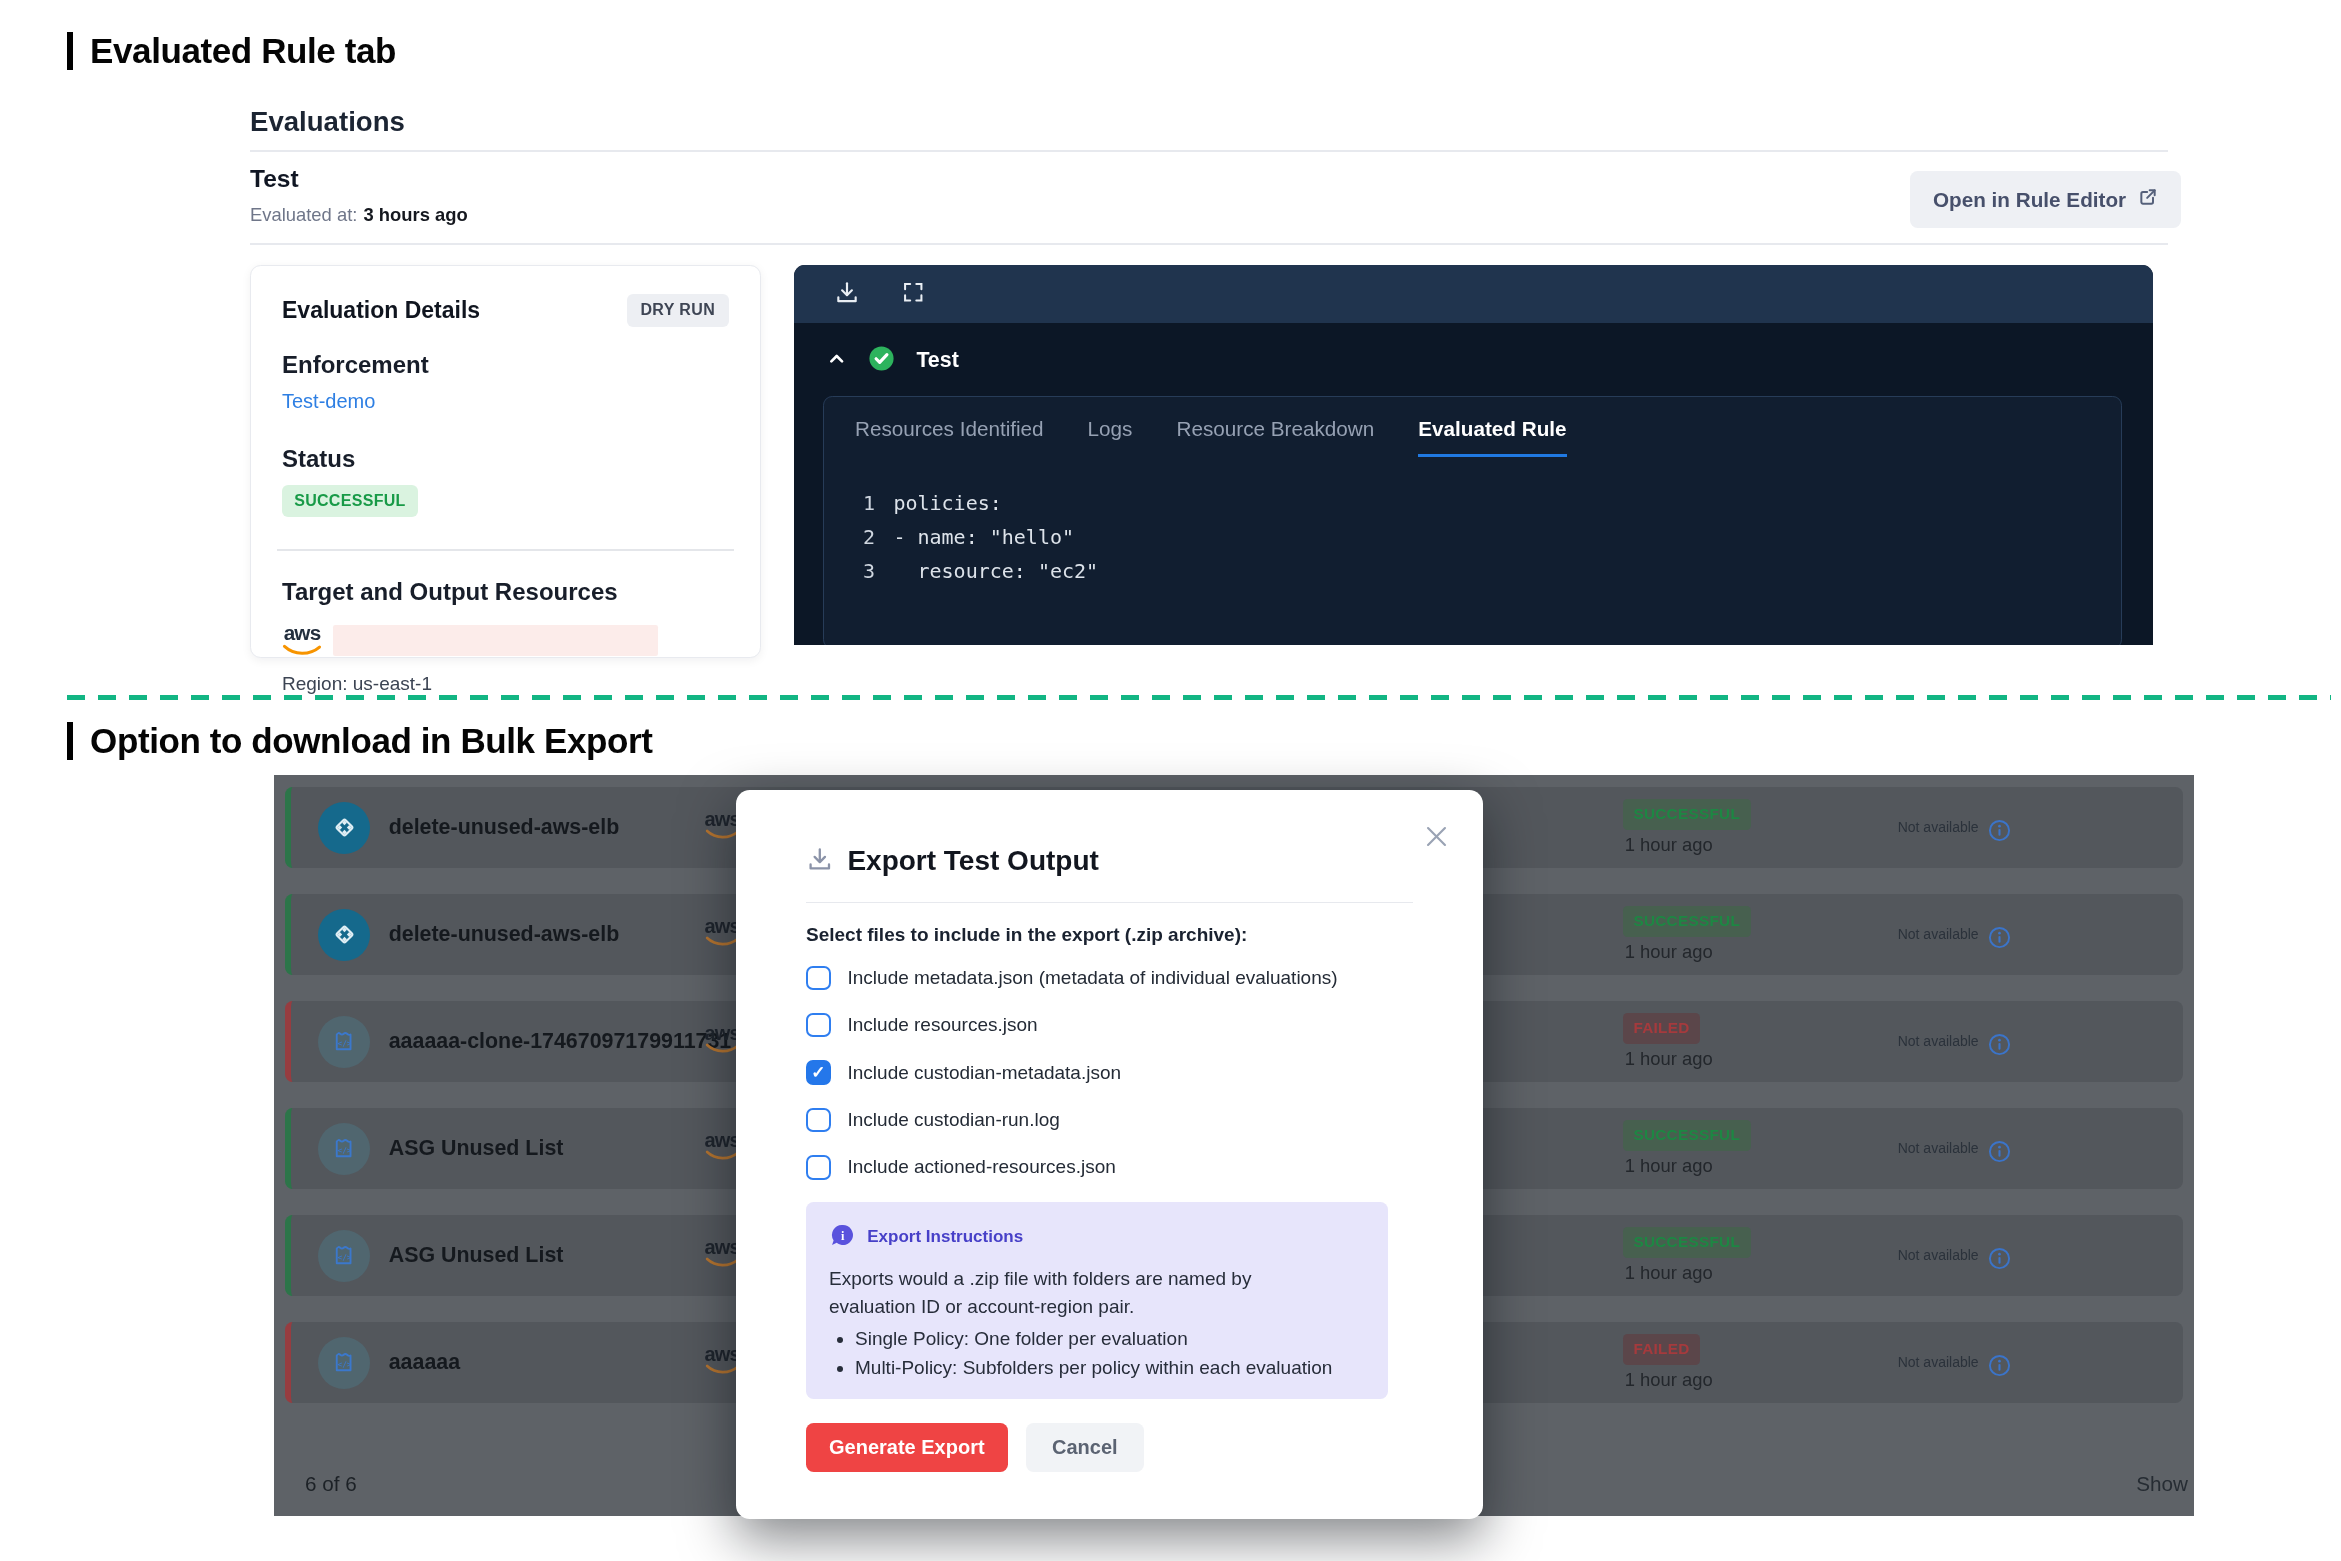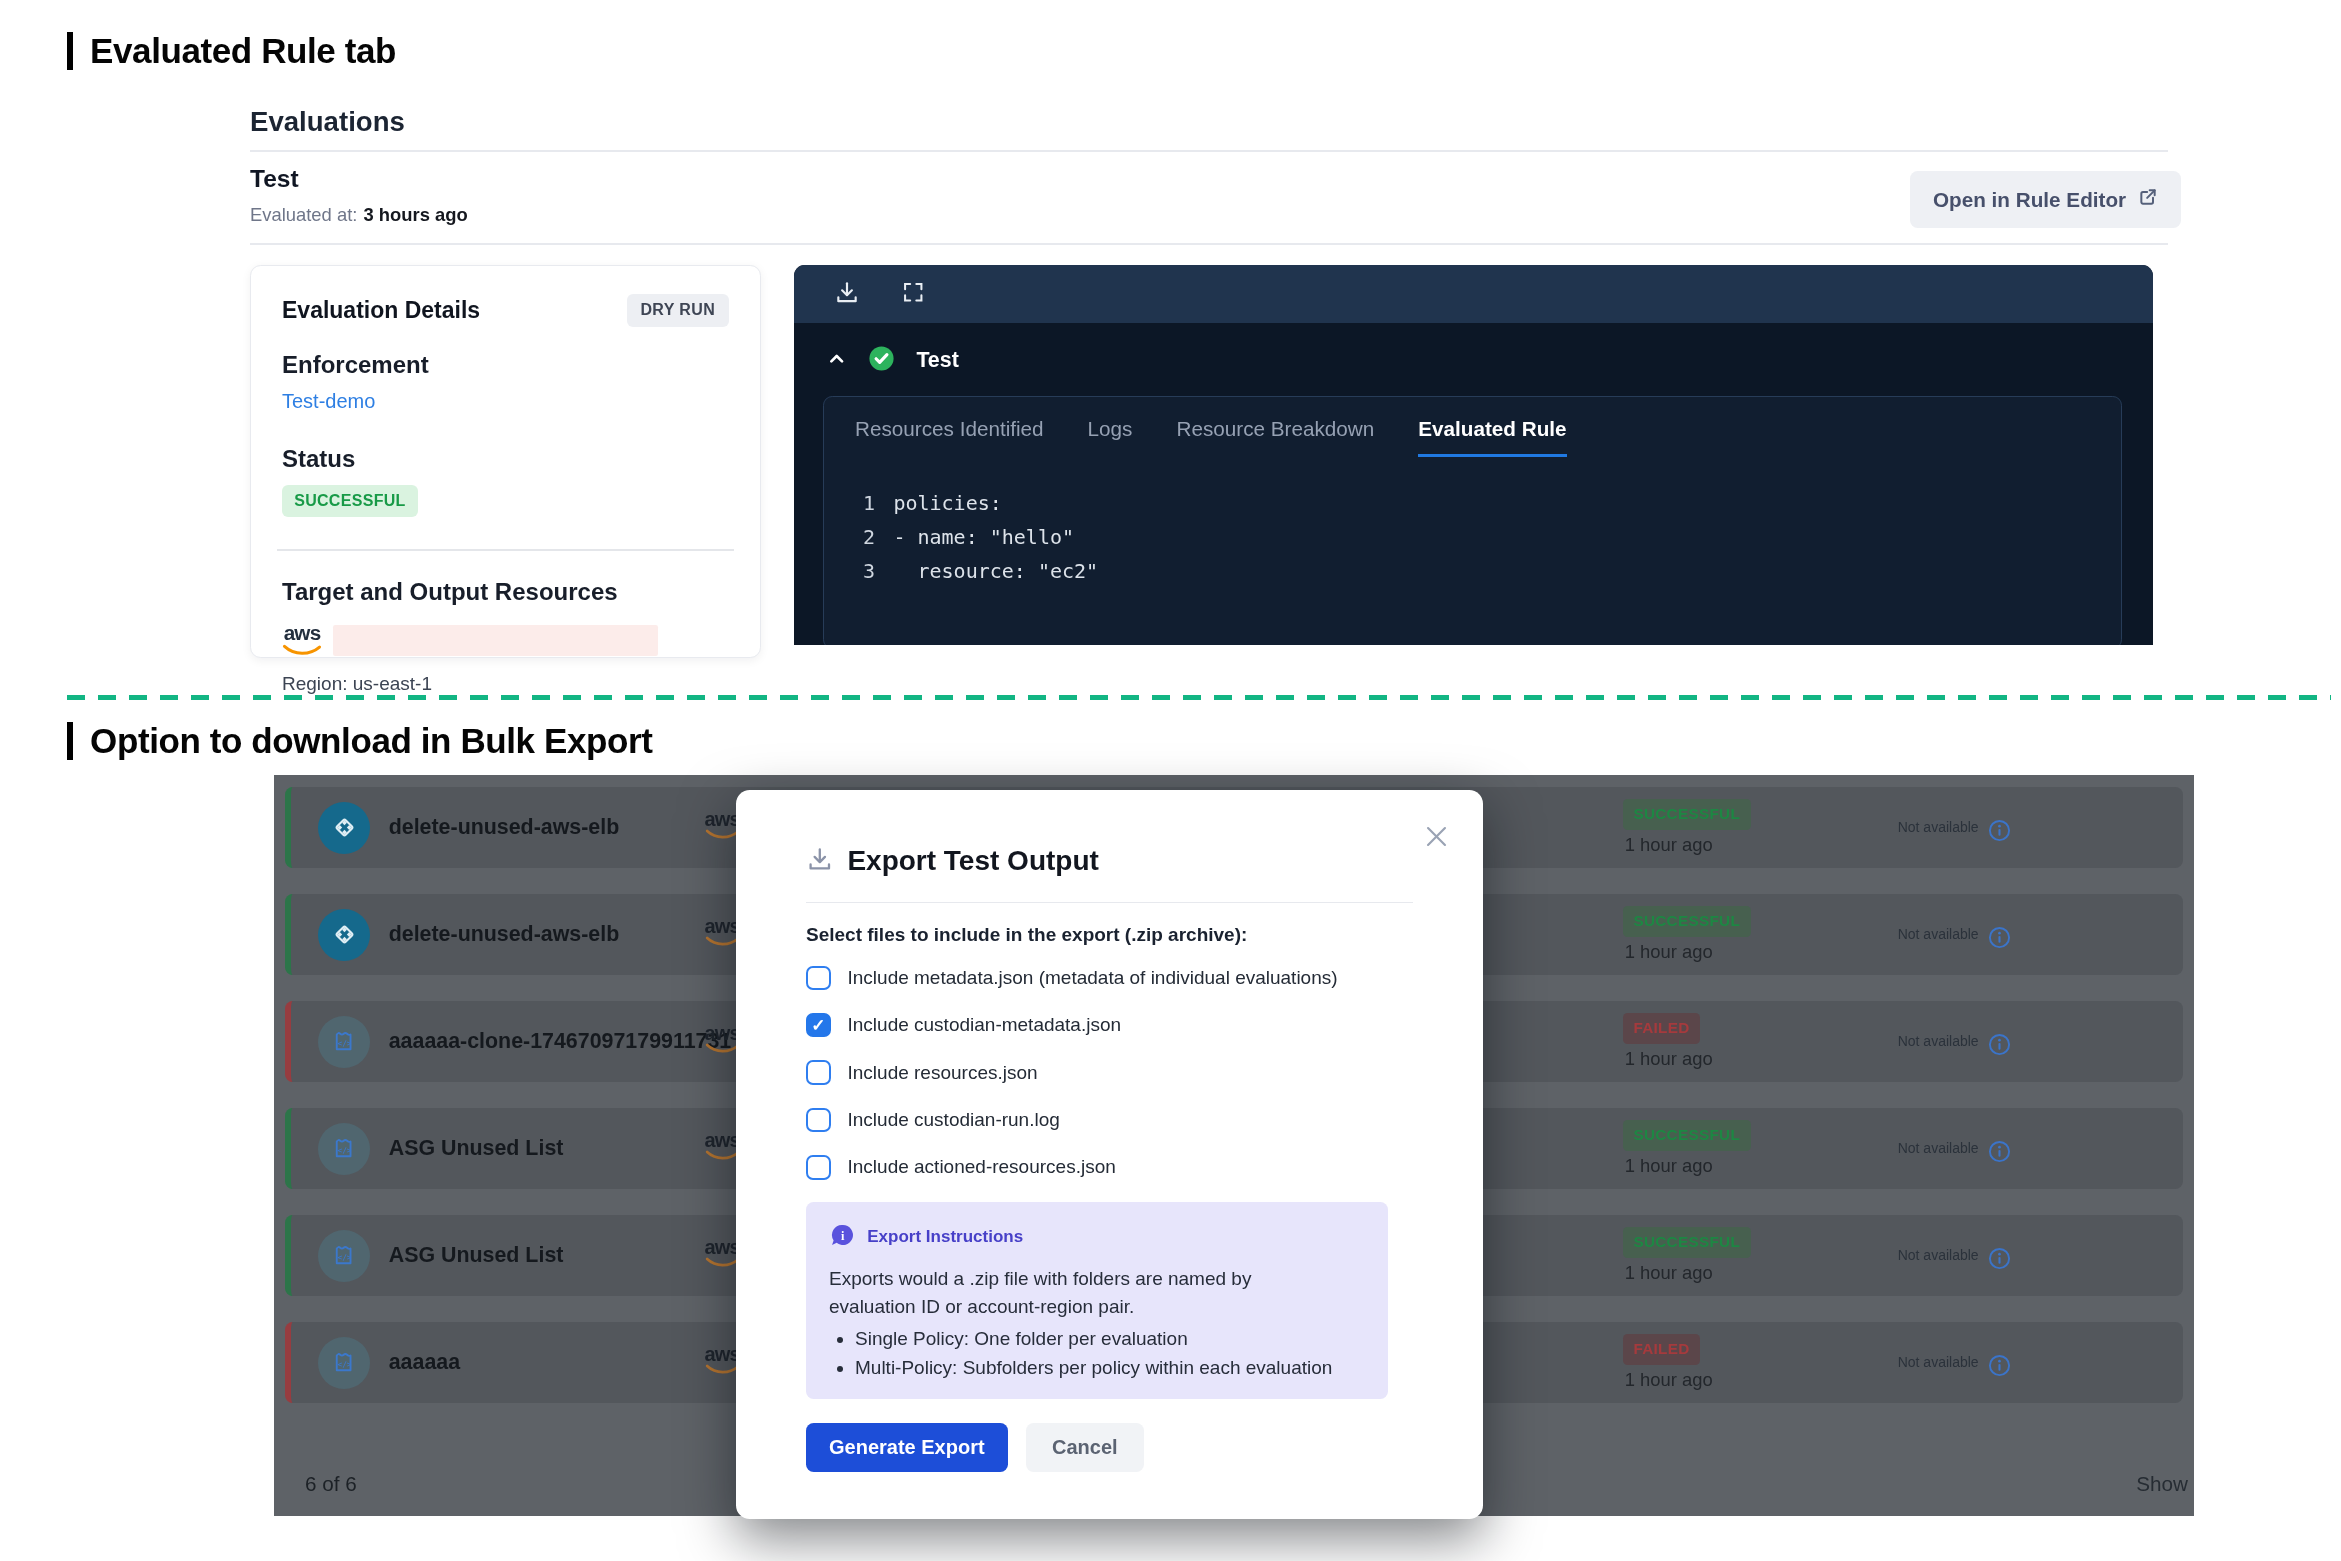--- a/index.html
+++ b/index.html
@@ -86,21 +86,21 @@
   .cb[data-checked="true"] { background:#2477ea; border-color:#2477ea; }
   .cb[data-checked="true"]::after { content:"✓"; color:#fff; font-size:17px; font-weight:800; line-height:1; }
   .opt-label { font-size:19px; color:#242b36; }
   .instr { margin-top:18.4px; width:582px; background:#e7e5fb; border-radius:7.7px; padding:20px 23px; }
   .instr-head { display:flex; align-items:center; gap:10.7px; }
   .instr-title { font-size:17px; font-weight:800; color:#4740c8; }
   .instr-body { margin-top:12.2px; font-size:19px; color:#272d3a; line-height:1.48; max-width:497px; }
   .instr ul { margin-top:7.7px; padding-left:26px; }
   .instr li { font-size:19px; color:#272d3a; margin-top:6.1px; }
   .m-actions { margin-top:24.5px; display:flex; gap:18.4px; }
-  .btn-primary { background:#1d4ed8; color:#fff; font-size:20px; font-weight:800; padding:13px 23px; border-radius:7.7px; border:none; }
+  .btn-primary { background:#ef4444; color:#fff; font-size:20px; font-weight:800; padding:13px 23px; border-radius:7.7px; border:none; }
   .btn-secondary { background:#f1f3f6; color:#5b6372; font-size:20px; font-weight:700; padding:13px 26px; border-radius:7.7px; border:none; }
 </style>
 </head>
 <body>
 
 <div class="canvas">
 
   <div class="sec-title" style="left:67px; top:31px;">
     <div class="bar"></div>
     <div class="txt">Evaluated Rule tab</div>
@@ -406,26 +406,26 @@
     </div>
     <div class="m-div"></div>
     <div class="m-sub">Select files to include in the export (.zip archive):</div>
 
     <div class="opts">
       <div class="opt">
         <span class="cb" data-checked="false"></span>
         <span class="opt-label">Include metadata.json (metadata of individual evaluations)</span>
       </div>
       <div class="opt">
+        <span class="cb" data-checked="false"></span>
+        <span class="opt-label">Include resources.json</span>
+      </div>
+      <div class="opt">
         <span class="cb" data-checked="true"></span>
         <span class="opt-label">Include custodian-metadata.json</span>
-      </div>
-      <div class="opt">
-        <span class="cb" data-checked="false"></span>
-        <span class="opt-label">Include resources.json</span>
       </div>
       <div class="opt">
         <span class="cb" data-checked="false"></span>
         <span class="opt-label">Include custodian-run.log</span>
       </div>
       <div class="opt">
         <span class="cb" data-checked="false"></span>
         <span class="opt-label">Include actioned-resources.json</span>
       </div>
     </div>

